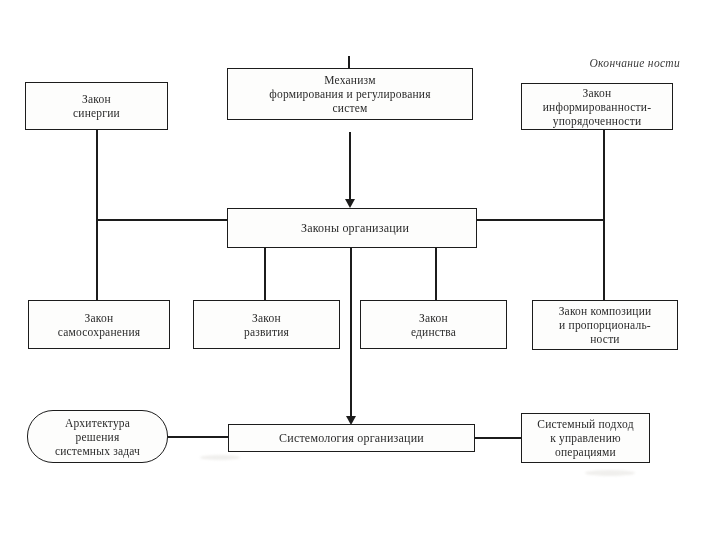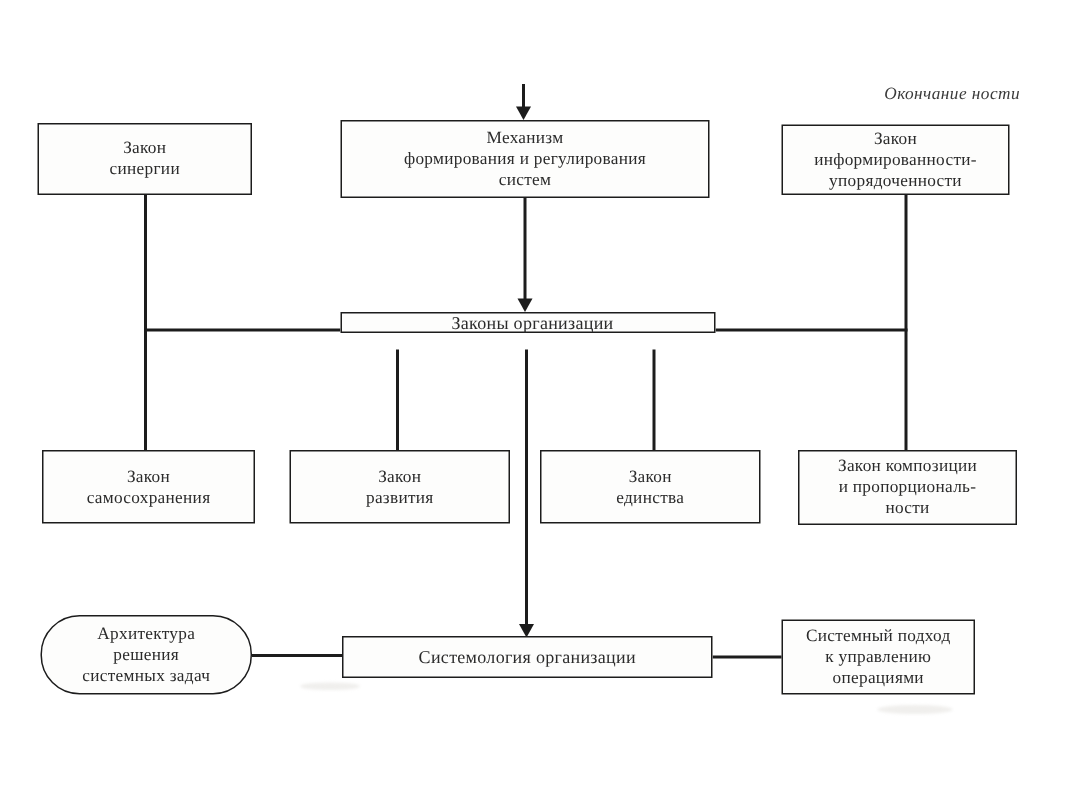--- a/index.html
+++ b/index.html
@@ -76,29 +76,29 @@
 
   <div class="line" style="left:350px; top:233px; width:2px; height:183px;"></div>
   <div class="arrowhead-down" style="left:346px; top:416px;"></div>
 
   <div class="line" style="left:168px; top:436px; width:60px; height:2px;"></div>
   <div class="line" style="left:475px; top:437px; width:47px; height:2px;"></div>
 
   <div class="box" style="left:25px; top:82px; width:143px; height:48px;">Закон
 синергии</div>
 
-  <div class="box" style="left:227px; top:80px; width:246px; height:52px;">Механизм
+  <div class="box" style="left:227px; top:68px; width:246px; height:52px;">Механизм
 формирования и регулирования
 систем</div>
 
   <div class="box" style="left:521px; top:83px; width:152px; height:47px;">Закон
 информированности-
 упорядоченности</div>
 
-  <div class="box" style="left:227px; top:208px; width:250px; height:14px; font-size:12px;padding-left:10px;">Законы организации</div>
+  <div class="box" style="left:227px; top:208px; width:250px; height:40px; font-size:12px;padding-left:10px;">Законы организации</div>
 
   <div class="box" style="left:28px; top:300px; width:142px; height:49px;">Закон
 самосохранения</div>
 
   <div class="box" style="left:193px; top:300px; width:147px; height:49px;">Закон
 развития</div>
 
   <div class="box" style="left:360px; top:300px; width:147px; height:49px;">Закон
 единства</div>
 

